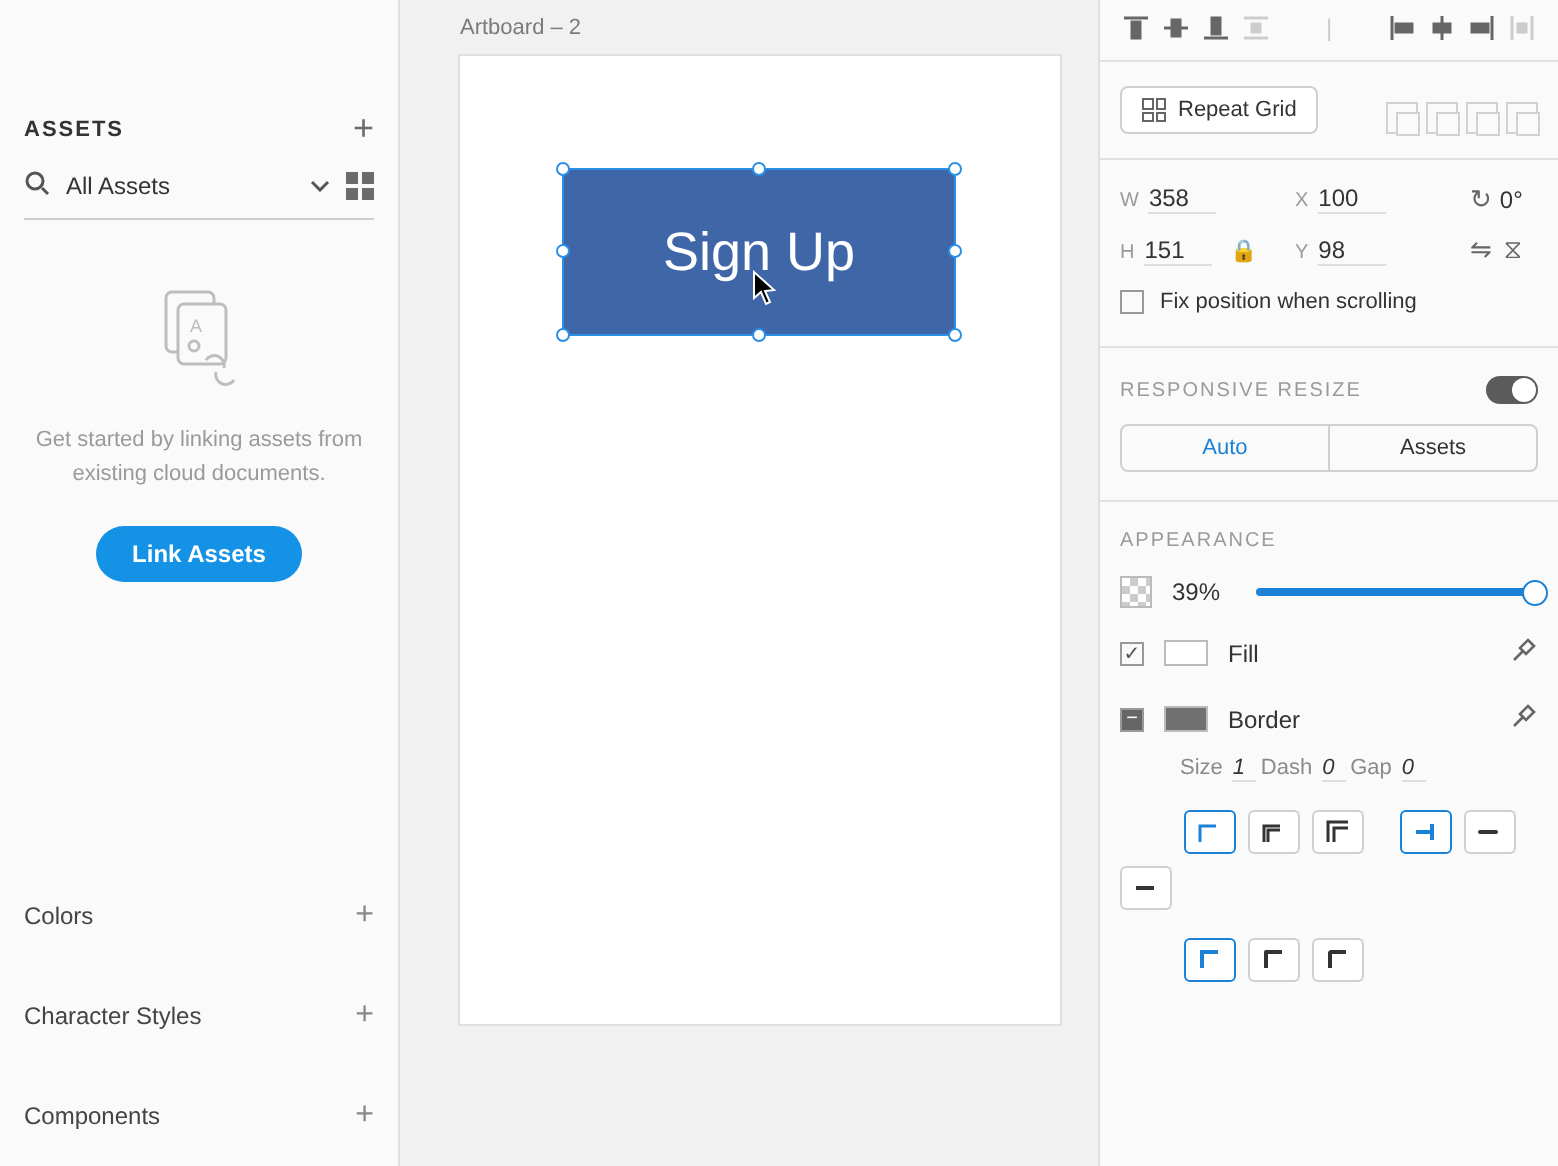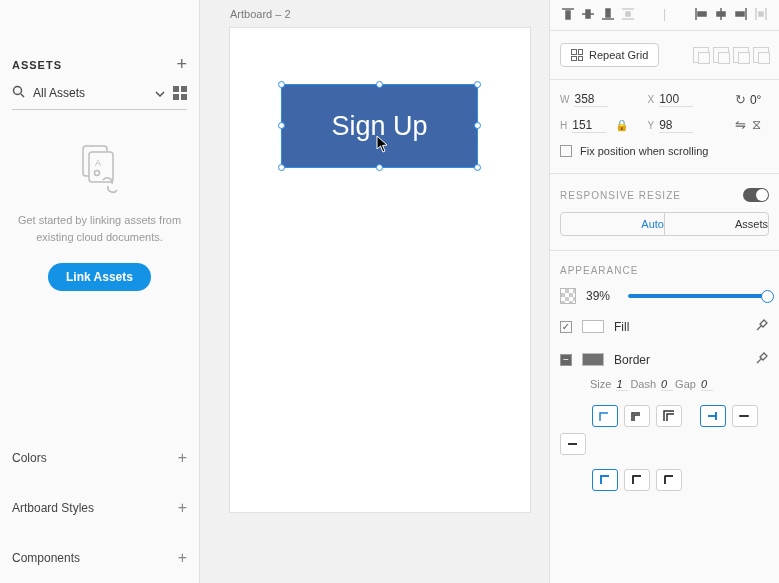--- a/index.html
+++ b/index.html
@@ -40,21 +40,21 @@
   .cursor { position:absolute; top: 44px; left: calc(50% - 4px); pointer-events:none; }
 
   
   .right-panel { width: 230px; background:#fafafa; border-left:1px solid #e0e0e0; display:flex; flex-direction:column; overflow:hidden; }
   .align-bar { display:flex; align-items:center; padding: 6px 10px 4px 10px; gap: 4px; }
   .align-bar .spacer { flex:1; text-align:center; color:#ccc; }
   .align-icon { width:16px; height:16px; display:flex; align-items:center; justify-content:center; cursor:pointer; }
   .align-icon svg { display:block; }
   .hr { height:1px; background:#e2e2e2; margin: 4px 0; }
 
-  .repeat-row { display:flex; align-items:center; padding: 8px 10px; gap:8px; }
+  .repeat-row { display:flex; align-items:flex-end; padding: 8px 10px; gap:8px; }
   .repeat-btn { display:flex; align-items:center; gap:6px; border:1px solid #cfcfcf; border-radius:4px; padding: 5px 10px; font-size:11px; cursor:pointer; background:#fff; }
   .repeat-btn .grid-mini { width:12px; height:12px; display:grid; grid-template-columns:1fr 1fr; grid-template-rows:1fr 1fr; gap:1px; }
   .repeat-btn .grid-mini span { border:1px solid #666; }
   .bool-icons { display:flex; gap:4px; margin-left:auto; opacity:0.35; }
   .bool-icons .b { width:16px; height:16px; border:1px solid #888; position:relative; }
   .bool-icons .b::after { content:""; position:absolute; width:10px; height:10px; border:1px solid #888; top:4px; left:4px; background:#fafafa; }
 
   .transform { padding: 8px 10px 4px 10px; display:grid; grid-template-columns: 1fr 1fr 34px; row-gap: 10px; column-gap: 6px; align-items:center; }
   .field { display:flex; align-items:baseline; gap:5px; }
   .field .lab { font-size:10px; color:#9a9a9a; }
@@ -63,21 +63,21 @@
   .lock { font-size: 11px; color:#bbb; }
 
   .checkbox-row { display:flex; align-items:center; gap:8px; padding: 8px 10px 12px 10px; font-size:11px; }
   .checkbox-row .cb { width:12px; height:12px; border:1px solid #999; }
 
   .section-title { font-size:10px; letter-spacing:1px; color:#9a9a9a; padding: 10px 10px 6px 10px; display:flex; justify-content:space-between; align-items:center; }
   .toggle { width:26px; height:14px; background:#5b5b5b; border-radius:8px; position:relative; }
   .toggle::after { content:""; position:absolute; right:1px; top:1px; width:12px; height:12px; background:#fff; border-radius:50%; }
 
   .seg-control { display:flex; margin: 4px 10px 10px 10px; border:1px solid #d0d0d0; border-radius:4px; overflow:hidden; font-size:11px; }
-  .seg-control .seg { flex:1; text-align:right; padding:5px 0; cursor:pointer; }
+  .seg-control .seg { flex:1; text-align:center; padding:5px 0; cursor:pointer; }
   .seg-control .seg.active { color:#1a82d6; }
   .seg-control .seg + .seg { border-left:1px solid #d0d0d0; }
 
   .opacity-row { display:flex; align-items:center; gap:10px; padding: 6px 10px; }
   .opacity-row .checker { width:16px; height:16px; background: repeating-conic-gradient(#ccc 0 25%, #fff 0 50%) 0 0/8px 8px; border:1px solid #bbb; }
   .opacity-row .pct { font-size:12px; min-width:32px; }
   .slider { flex:1; height:4px; background:#1a82d6; border-radius:2px; position:relative; }
   .slider::after { content:""; position:absolute; right:-5px; top:-4px; width:11px; height:11px; border-radius:50%; background:#fff; border:1px solid #1a82d6; }
 
   .fill-row { display:flex; align-items:center; gap:10px; padding: 8px 10px; }
@@ -140,21 +140,21 @@
     <p>existing cloud documents.</p>
     <button class="link-assets-btn">Link Assets</button>
   </div>
 
   <div class="assets-sections">
     <div class="section-row">
       <span>Colors</span>
       <span class="plus">+</span>
     </div>
     <div class="section-row">
-      <span>Artboard Styles</span>
+      <span>Character Styles</span>
       <span class="plus">+</span>
     </div>
     <div class="section-row">
       <span>Components</span>
       <span class="plus">+</span>
     </div>
   </div>
 </div>
 
 <div class="canvas-area">

